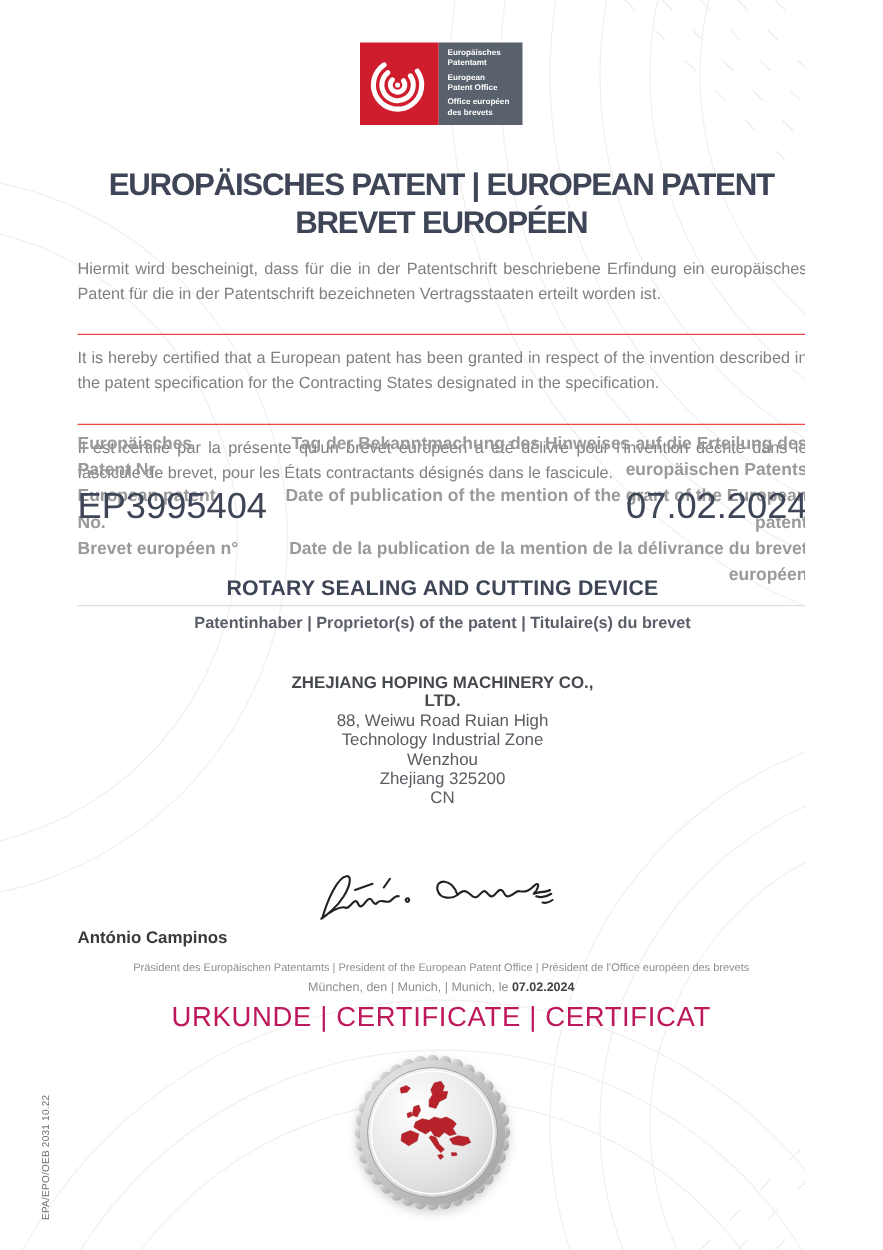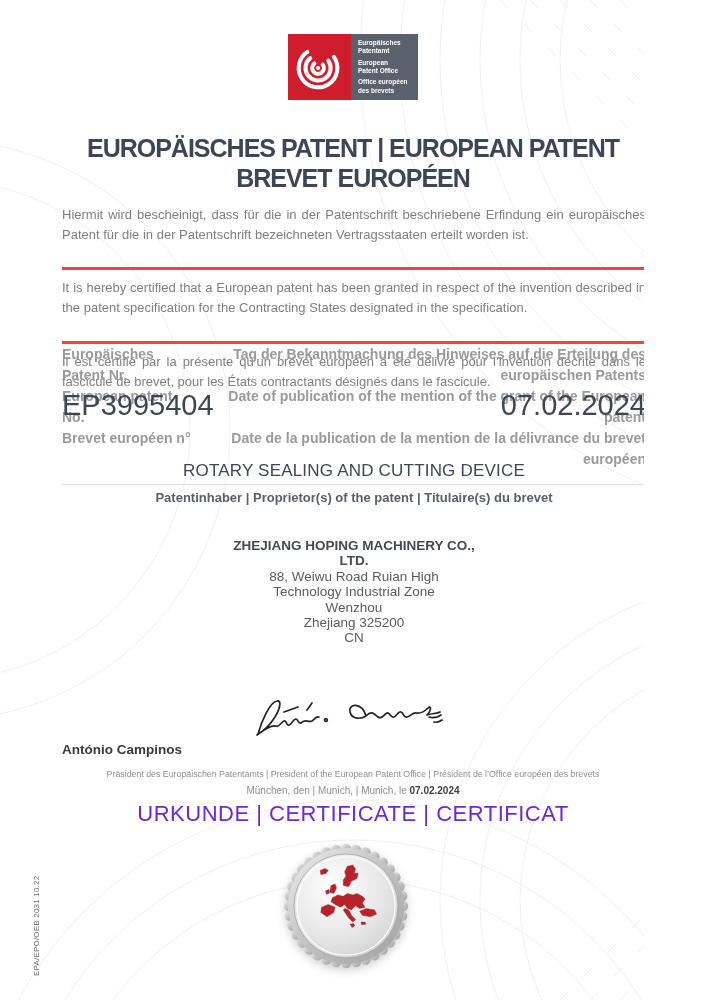--- a/index.html
+++ b/index.html
@@ -11,43 +11,43 @@
   .epo-logo{position:absolute;left:288px;top:34px;width:130px;height:66px;display:flex;}
   .epo-logo-red{width:63px;height:66px;background:#cf1d2e;display:flex;align-items:center;justify-content:center;}
   .epo-logo-gray{flex:1;background:#59616c;color:#ffffff;display:flex;flex-direction:column;justify-content:space-between;padding:5px 2px 5px 7px;}
   .epo-logo-gray .grp{font-size:6.5px;font-weight:bold;line-height:1.3;}
 
   .cert-title{position:absolute;left:61px;top:116px;width:584px;text-align:center;
       font-size:25px;font-weight:800;color:#3e4556;letter-spacing:-1px;line-height:1.2;}
 
   .paras{position:absolute;left:62px;top:184px;width:584px;}
   .para{font-size:13px;color:#7f7f7f;text-align:justify;line-height:1.55;padding:8px 0 9px;}
-  .para + .para{border-top:3px solid #ef4444;}
+  .para + .para{border-top:1px solid #ef4444;}
 
   .ref-labels{position:absolute;left:62px;top:344px;width:584px;display:flex;justify-content:space-between;font-size:14px;color:#9a9a9a;line-height:1.5;font-weight:bold;}
   .ref-labels .right{text-align:right;}
 
   .ref-values{position:absolute;left:62px;top:389px;width:584px;display:flex;justify-content:space-between;
       font-size:29px;font-weight:normal;color:#3e4556;}
 
-  .inv-title{position:absolute;left:62px;top:461px;width:584px;text-align:center;font-size:17px;font-weight:normal;color:#3e4556;letter-spacing:0.2px;}
+  .inv-title{position:absolute;left:62px;top:461px;width:584px;text-align:center;font-size:17px;font-weight:bold;color:#3e4556;letter-spacing:0.2px;}
   .inv-rule{position:absolute;left:62px;top:484px;width:584px;border-top:1px solid #dedede;height:0;}
   .prop-label{position:absolute;left:62px;top:490px;width:584px;text-align:center;font-size:13px;font-weight:600;color:#5a5e66;}
 
   .proprietor{position:absolute;left:62px;top:538px;width:584px;text-align:center;font-size:13.5px;line-height:1.14;color:#595c60;}
   .proprietor .name{font-weight:bold;color:#46494e;}
 
   .signature-svg{position:absolute;left:248px;top:690px;}
   .signer-name{position:absolute;left:62px;top:742px;width:584px;text-align:left;font-size:13.5px;font-weight:bold;color:#3a3a3a;}
 
   .president-line{position:absolute;left:0;top:769px;width:706px;text-align:center;font-size:8.8px;color:#8f8f8f;}
   .munich-line{position:absolute;left:0;top:785px;width:706px;text-align:center;font-size:10px;color:#8f8f8f;}
   .munich-line b{color:#3f3f3f;}
 
-  .urkunde{position:absolute;left:0;top:801px;width:706px;text-align:center;font-size:22px;color:#6d28d9;letter-spacing:0.5px;}
+  .urkunde{position:absolute;left:0;top:801px;width:706px;text-align:center;font-size:22px;color:#be185d;letter-spacing:0.5px;}
 
   .seal{position:absolute;left:281px;top:841px;width:130px;height:130px;filter:drop-shadow(0 3px 4px rgba(0,0,0,0.18));}
 
   .form-code{position:absolute;left:32px;top:976px;transform-origin:0 0;transform:rotate(-90deg);
       font-size:8px;color:#6f6f6f;white-space:nowrap;letter-spacing:0.2px;}
 </style>
 </head>
 <body>
 
 <div class="page">

